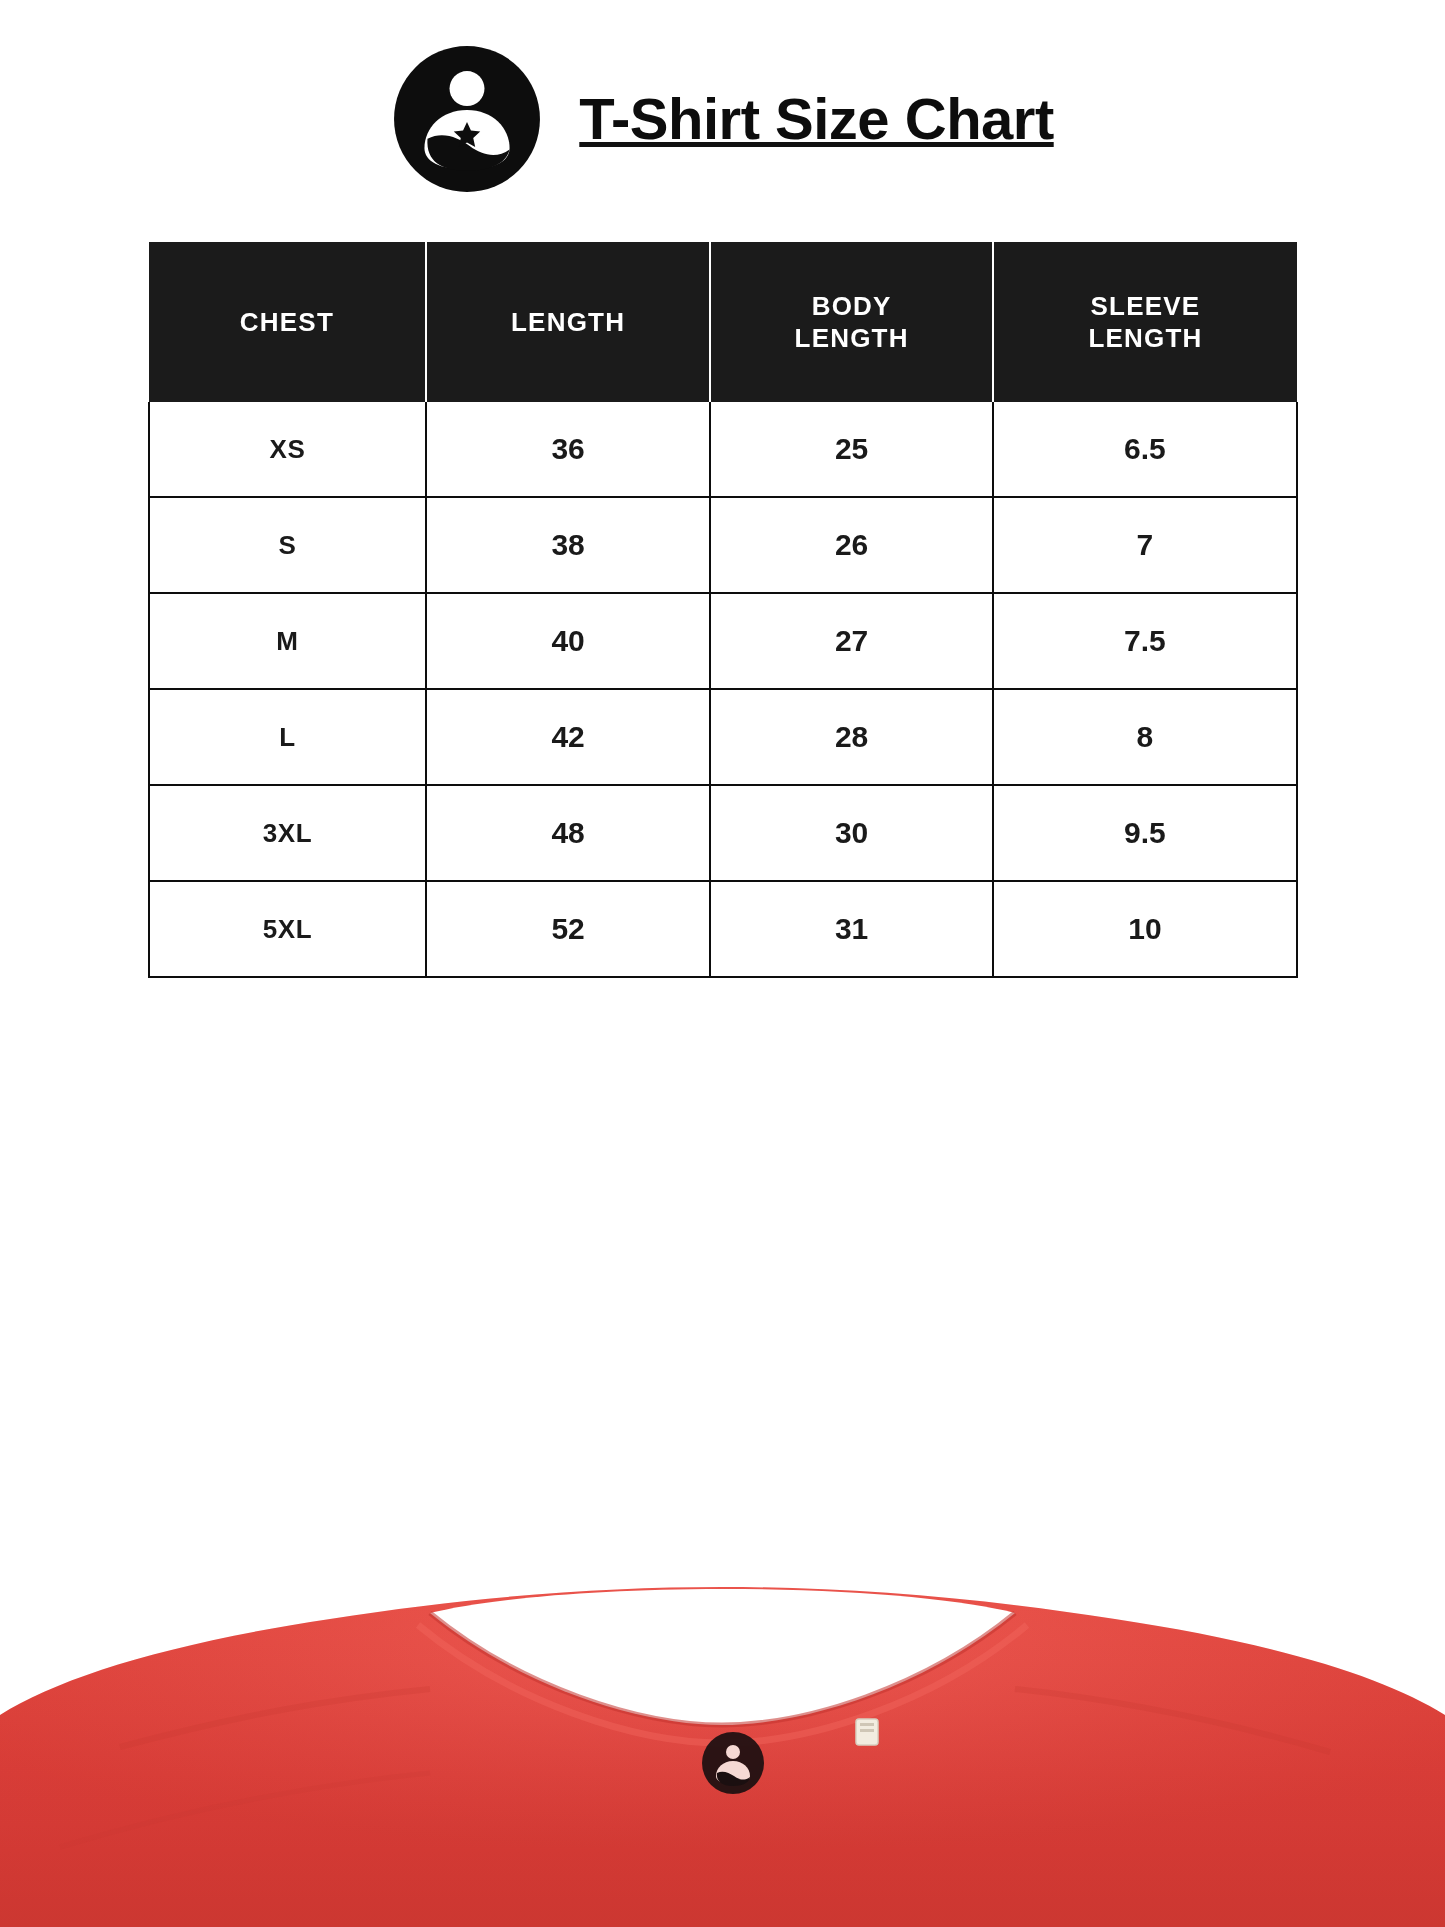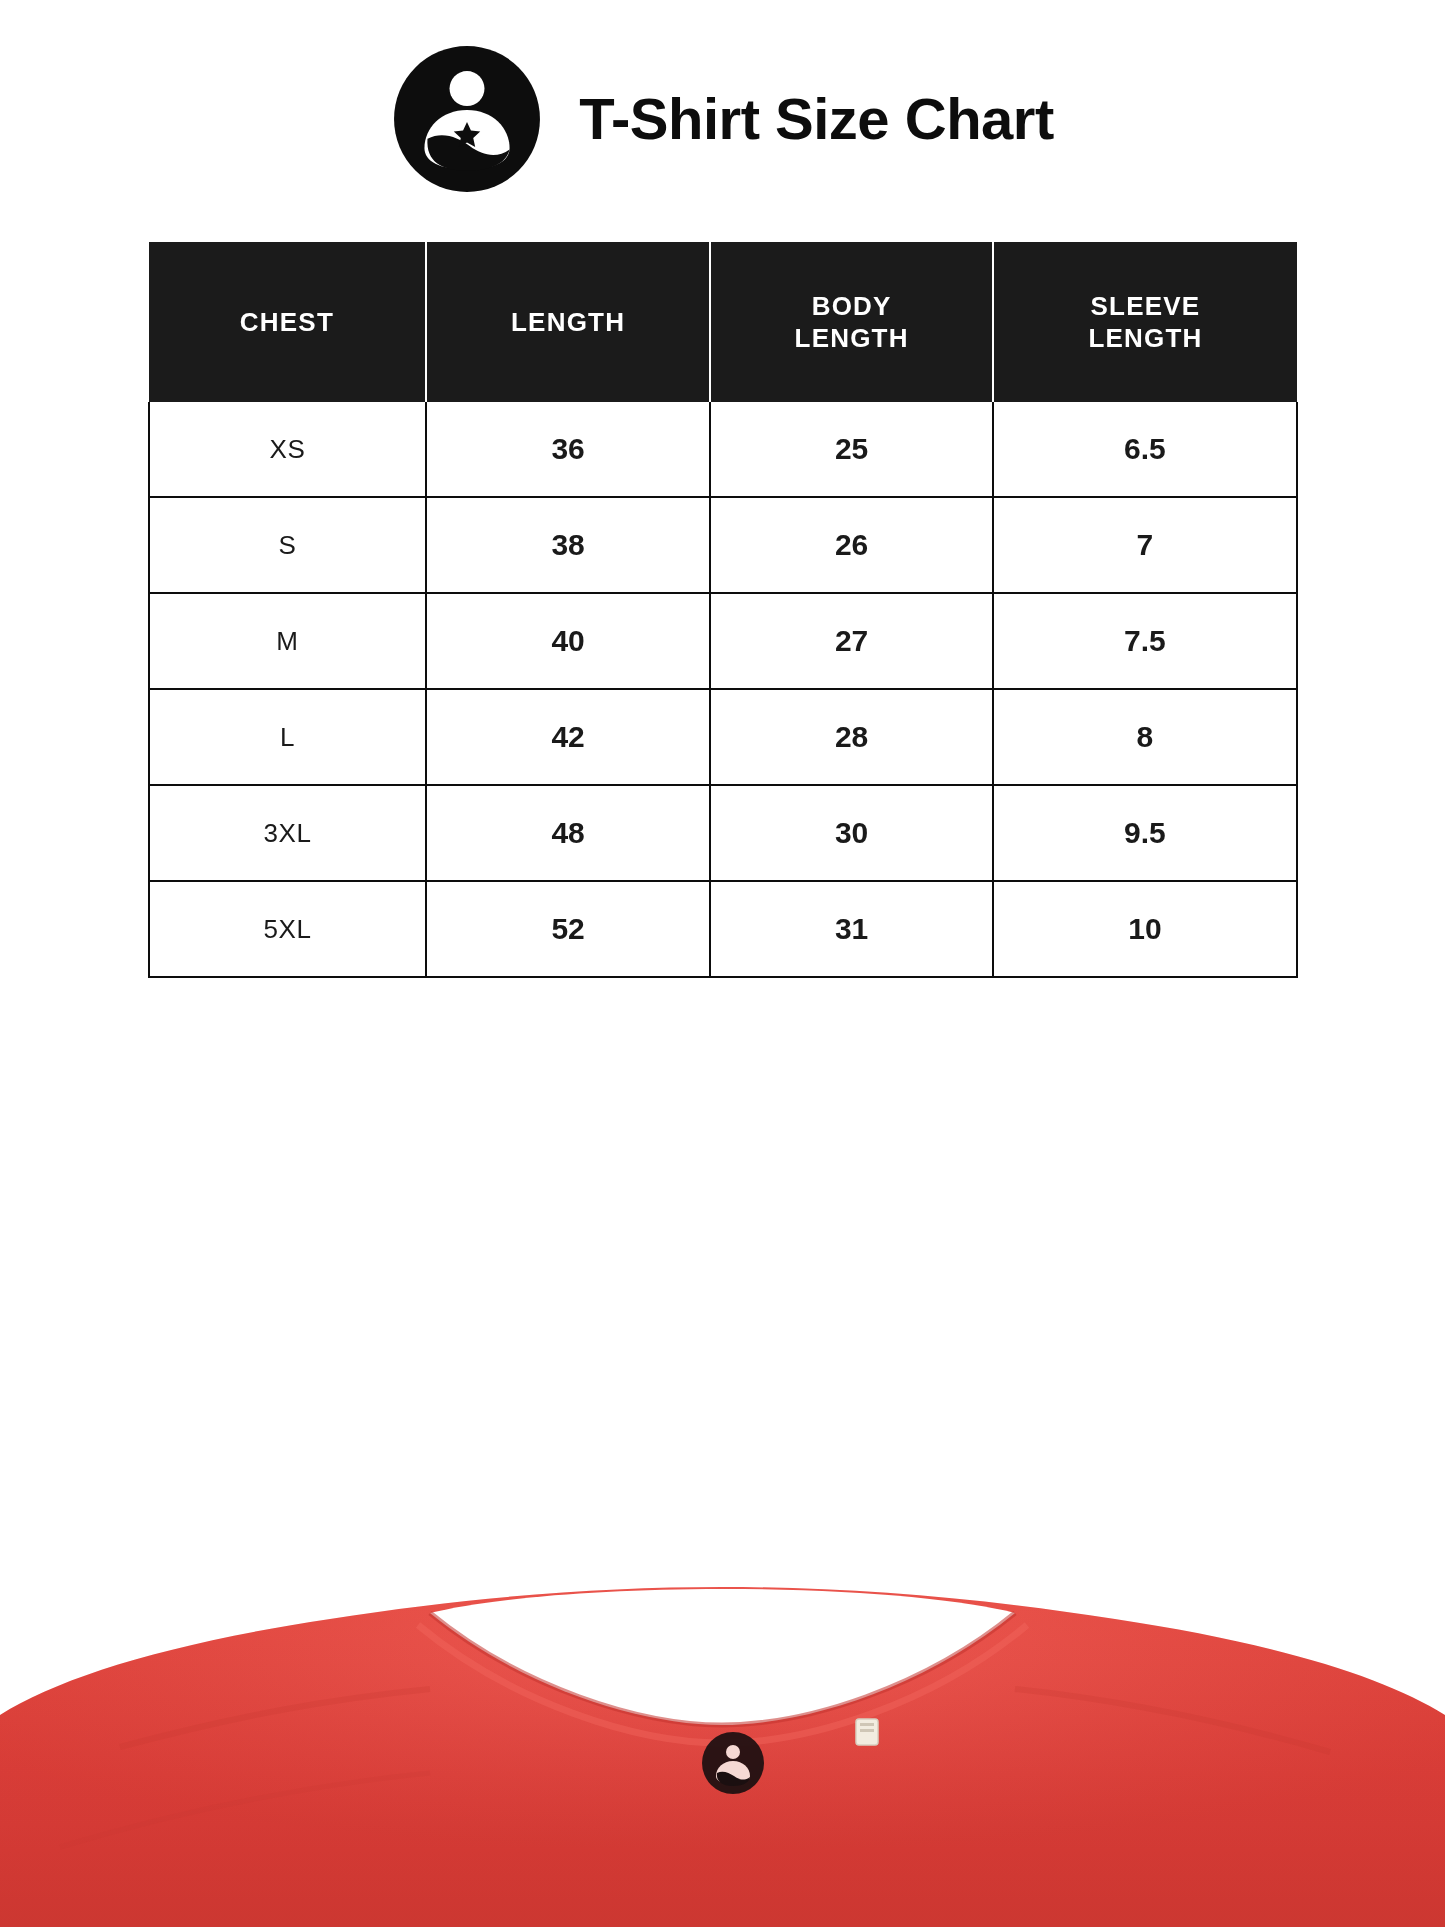--- a/index.html
+++ b/index.html
@@ -25,20 +25,21 @@
 
   
   .header {
     display: flex;
     align-items: center;
     justify-content: center;
     gap: 36px;
     padding-top: 57px;
     height: 180px;
     box-sizing: border-box;
+    text-decoration: underline;
   }
   .logo-mark {
     width: 152px;
     height: 152px;
     flex: 0 0 auto;
   }
   .page-title {
     font-size: 58px;
     font-weight: bold;
     letter-spacing: -0.5px;
@@ -74,21 +75,21 @@
   table.size-table td {
     border: 2px solid #0d0d0d;
     height: 92px;
     text-align: center;
     vertical-align: middle;
     font-size: 30px;
     color: #1a1a1a;
     font-weight: bold;
   }
   table.size-table td.size-cell {
-    font-weight: normal;
+    font-weight: bold;
     font-size: 26px;
     letter-spacing: 0.6px;
   }
   table.size-table tbody tr:first-child td { border-top: none; }
 
   .col-size   { width: 24.2%; }
   .col-chest  { width: 24.7%; }
   .col-body   { width: 24.7%; }
   .col-sleeve { width: 26.4%; }
 

